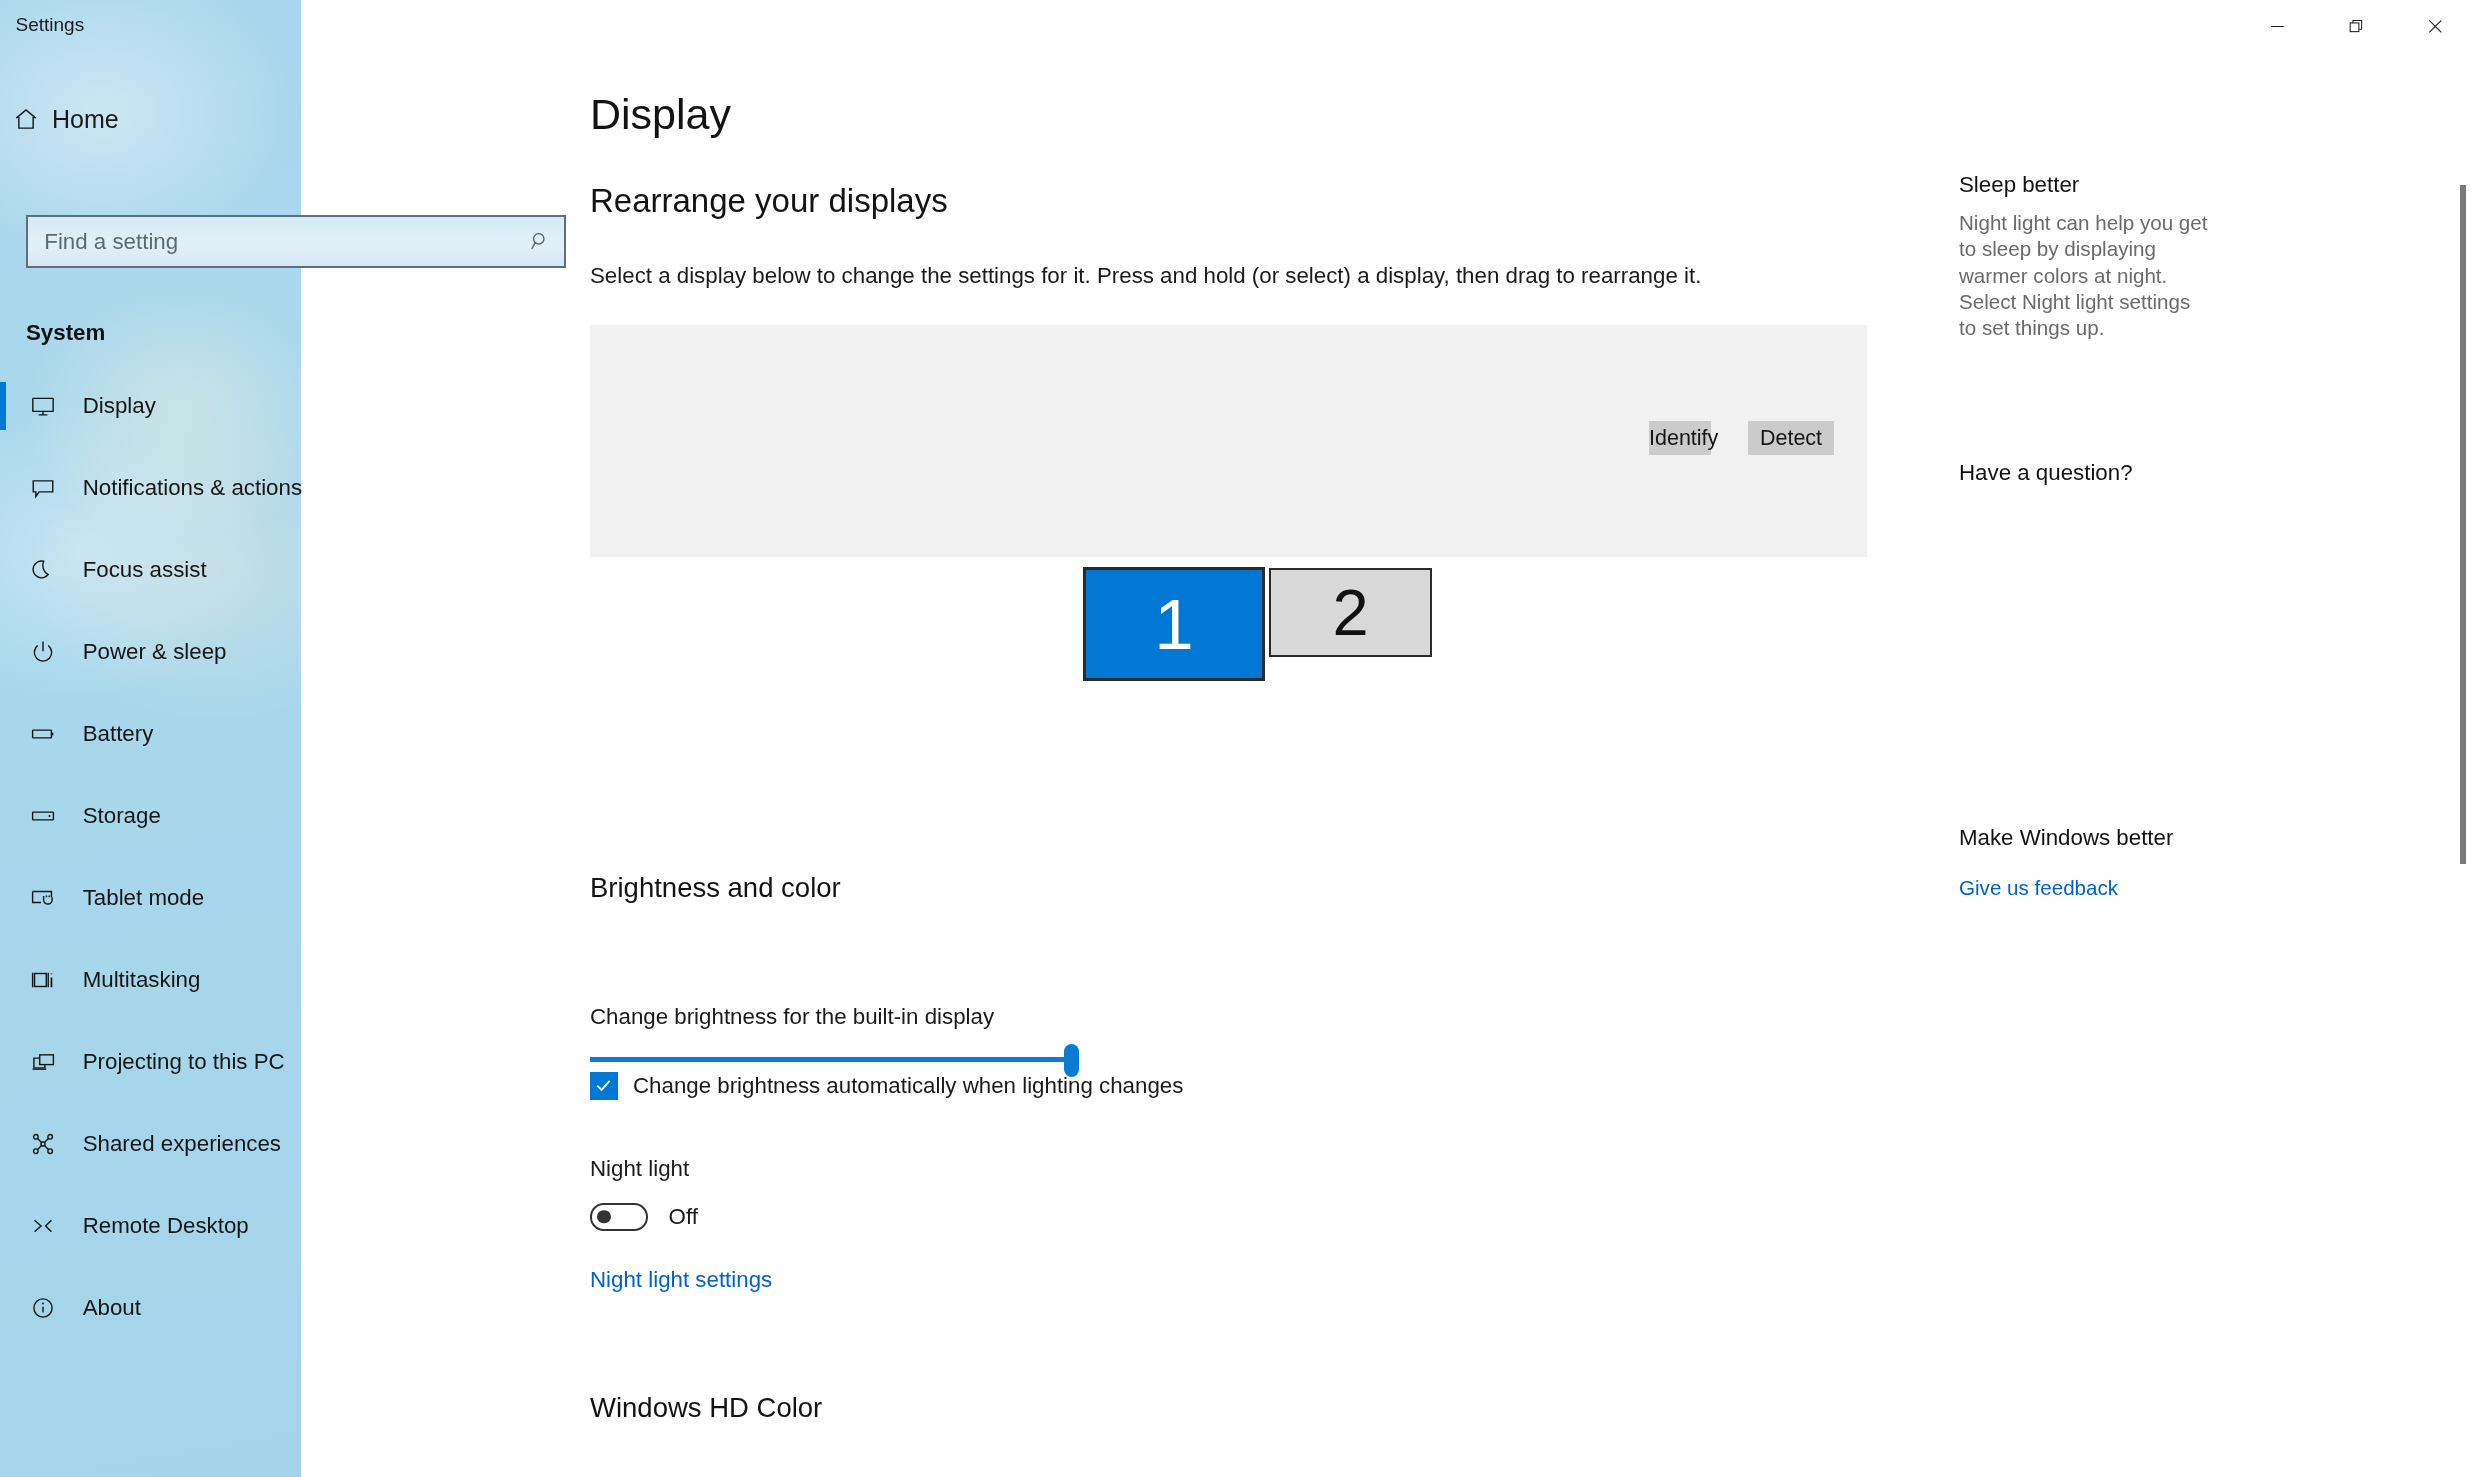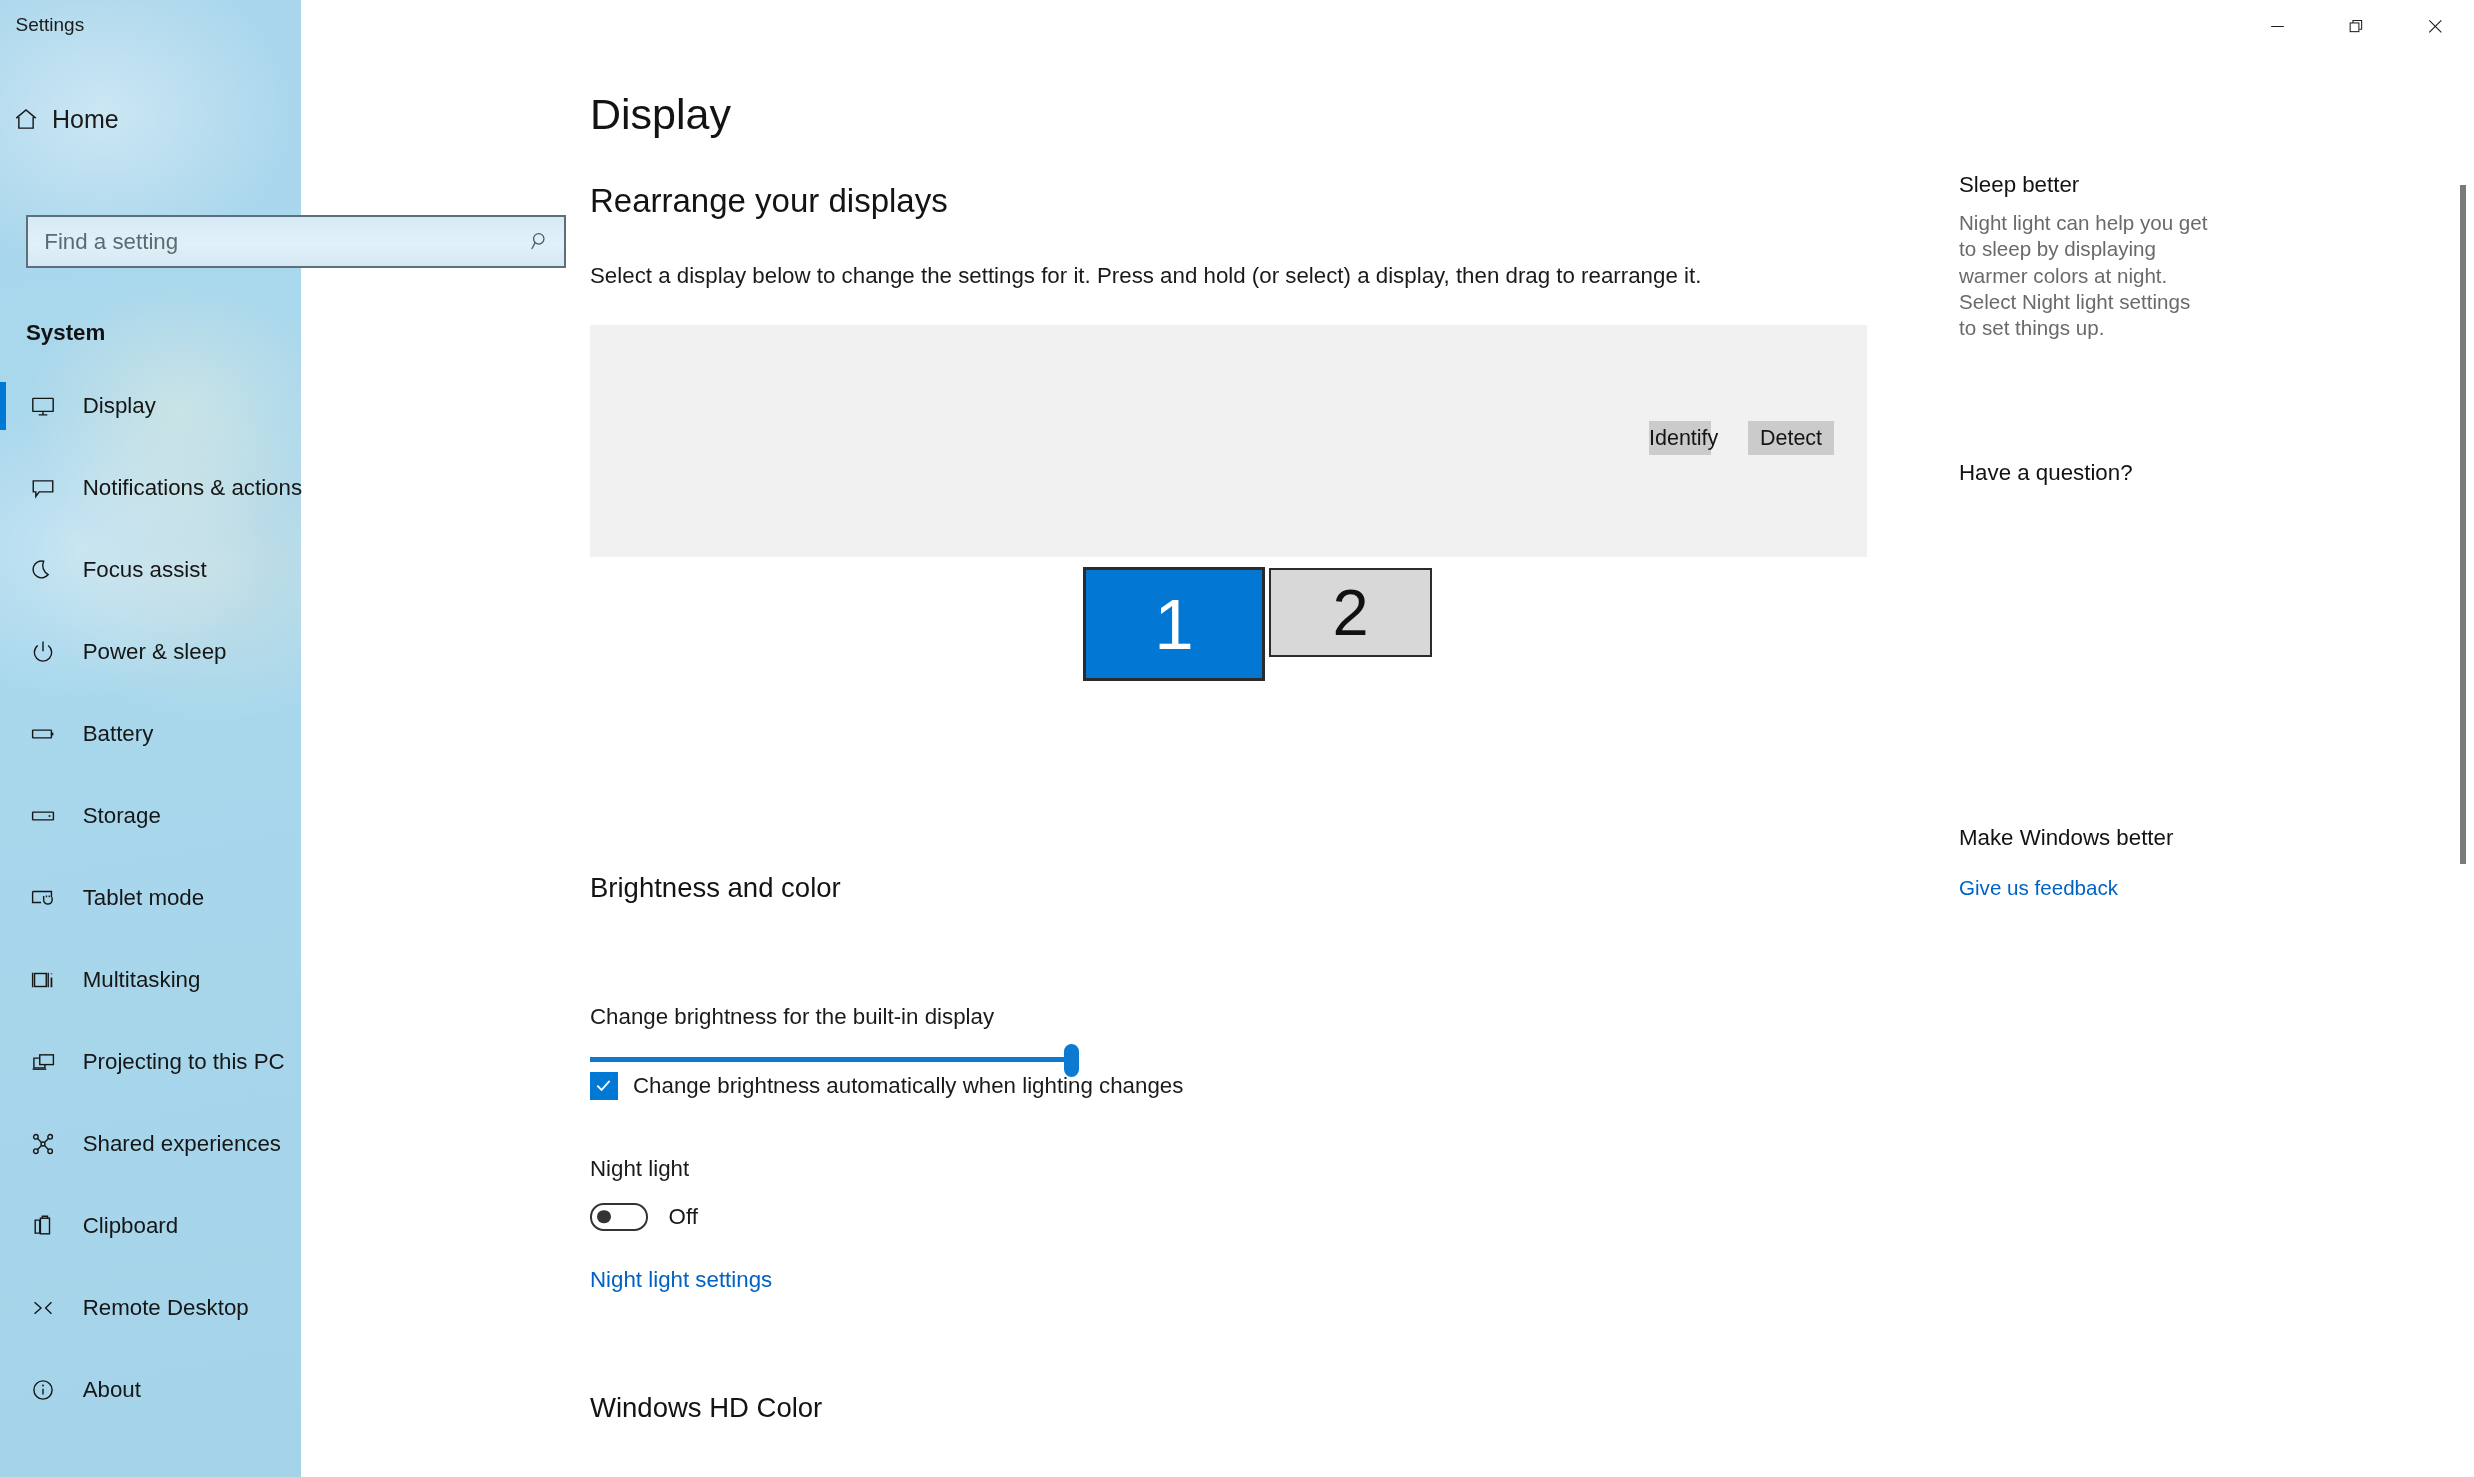--- a/index.html
+++ b/index.html
@@ -370,31 +370,20 @@
             <circle cx="18.6" cy="5.4" r="2.1"></circle>
             <circle cx="5.4" cy="18.6" r="2.1"></circle>
             <circle cx="18.6" cy="18.6" r="2.1"></circle>
             <circle cx="12" cy="12" r="1.8"></circle>
             <path d="M7 7 L10.6 10.6 M17 7 L13.4 10.6 M7 17 L10.6 13.4 M17 17 L13.4 13.4"></path>
           </svg>
         </span>
         <span class="lbl">Shared experiences</span>
       </div>
 
-      <div class="nav-item">
-        <span class="accent"></span>
-        <span class="ico">
-          <svg width="26" height="26" viewBox="0 0 24 24" fill="none" stroke="#161616" stroke-width="1.3">
-            <path d="M4.8 6.6 H9 V18.6 H4.8 Z"></path>
-            <rect x="9.6" y="4.8" width="8.4" height="14.4"></rect>
-            <path d="M11.4 4.8 V3 H16.2 V4.8"></path>
-          </svg>
-        </span>
-        <span class="lbl">Clipboard</span>
-      </div>
 
       <div class="nav-item">
         <span class="accent"></span>
         <span class="ico">
           <svg width="26" height="26" viewBox="0 0 24 24" fill="none" stroke="#161616" stroke-width="1.3">
             <path d="M4.2 6.6 L10.2 12 L4.2 17.4"></path>
             <path d="M19.8 6.6 L14.4 12 L19.8 17.4"></path>
           </svg>
         </span>
         <span class="lbl">Remote Desktop</span>

